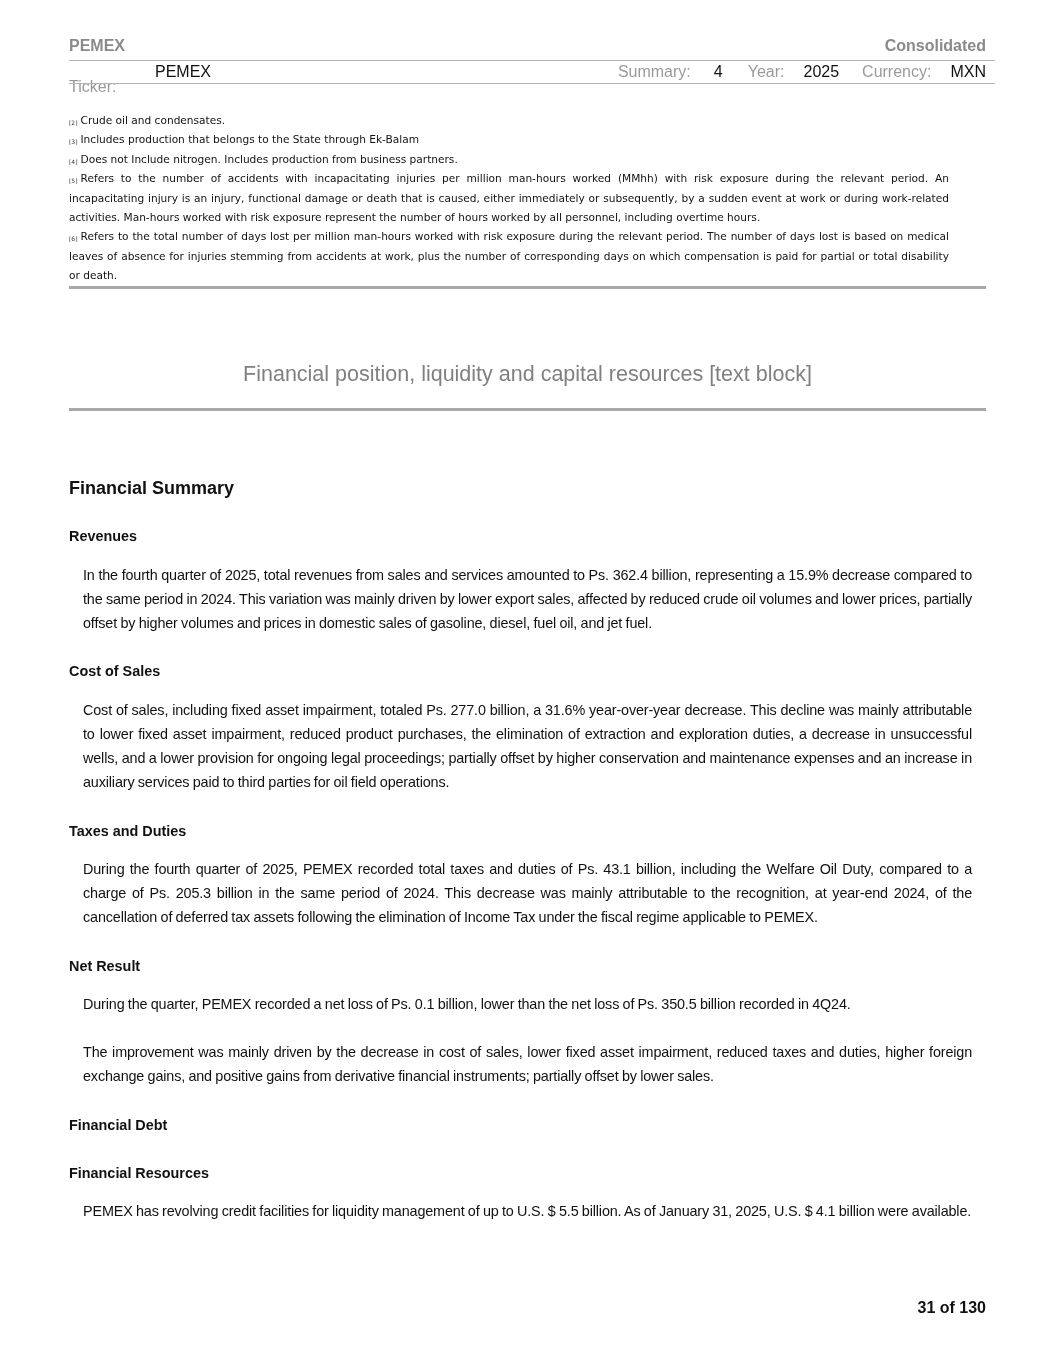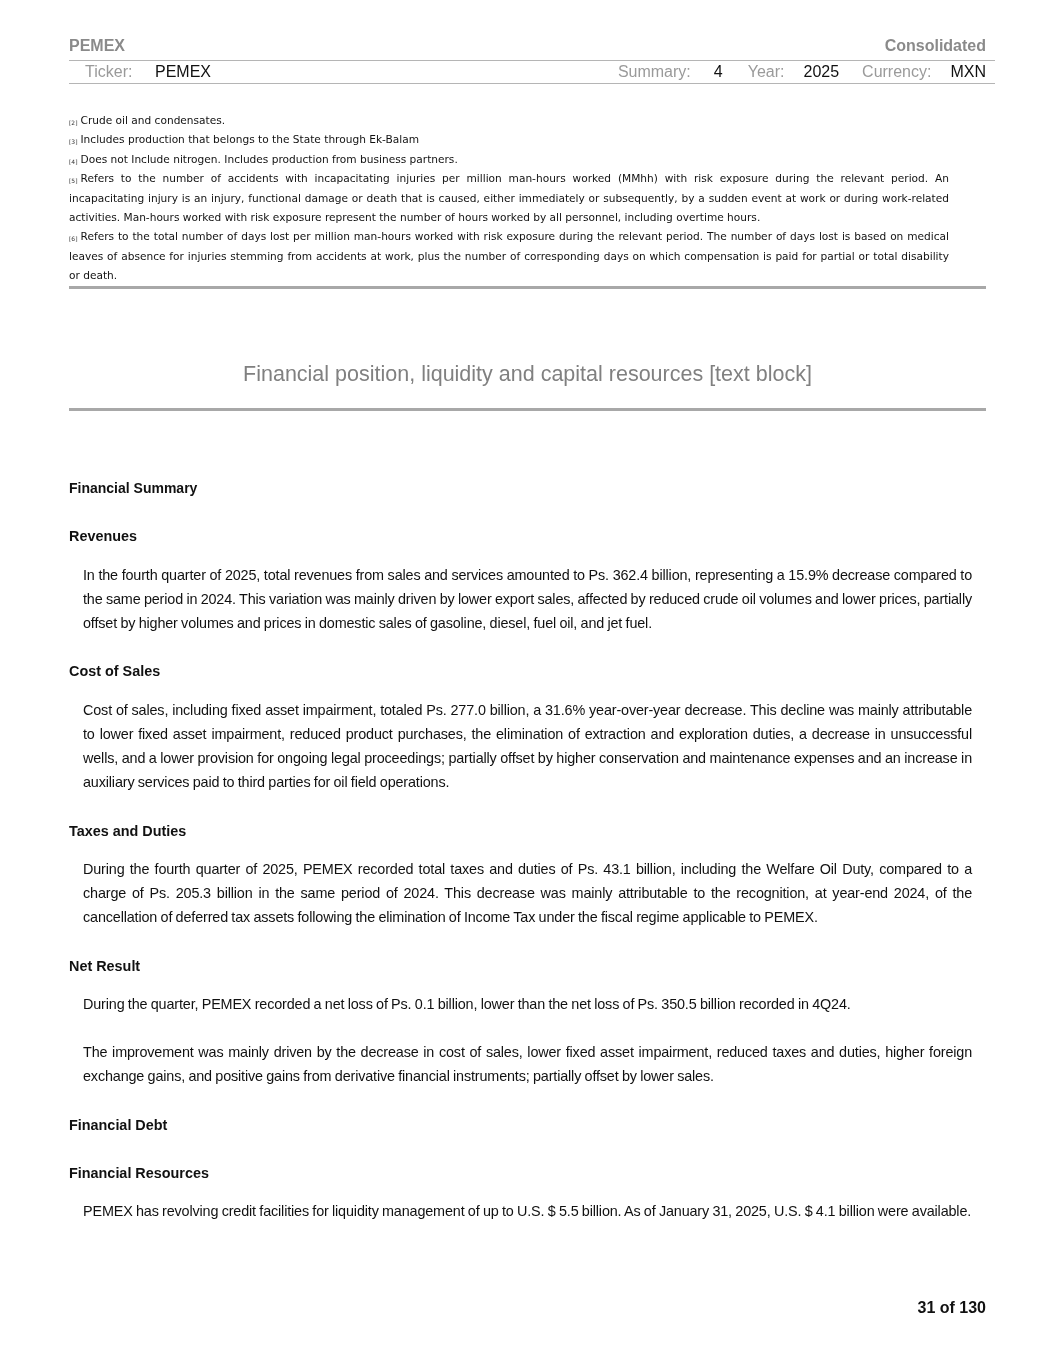--- a/index.html
+++ b/index.html
@@ -46,21 +46,21 @@
       position: absolute;
       top: 61px;
       left: 0;
       width: 917px;
       height: 22px;
       font-size: 16px;
       line-height: 22px;
     }
     .hdr-row .lbl { color: #9a9a9a; }
     .hdr-row .val { color: #111; }
-    .hdr-row .ticker-lbl { position: absolute; left: 16px; }
+    .hdr-row .ticker-lbl { position: absolute; left: 0; margin-top: 15px; }
     .hdr-row .ticker-val { position: absolute; left: 86px; }
     .hdr-row .right {
       position: absolute;
       right: 0;
       top: 0;
       display: flex;
       gap: 0;
     }
     .hdr-row .right span { display: inline-block; }
     .hdr-line2 {
@@ -128,21 +128,21 @@
       left: 0;
       width: 917px;
       font-family: "Liberation Sans", sans-serif;
       font-size: 14.4px;
       line-height: 24.2px;
       color: #111;
     }
     .body .summary-heading {
       font-weight: bold;
       margin: 0 0 24.2px 0;
-      font-size: 14px;
+      font-size: 18px;
     }
     .body .blk {
       margin: 0 0 24.2px 0;
     }
     .body h3 {
       margin: 0;
       font-weight: bold;
       font-size: 14.4px;
       line-height: 24.2px;
     }

